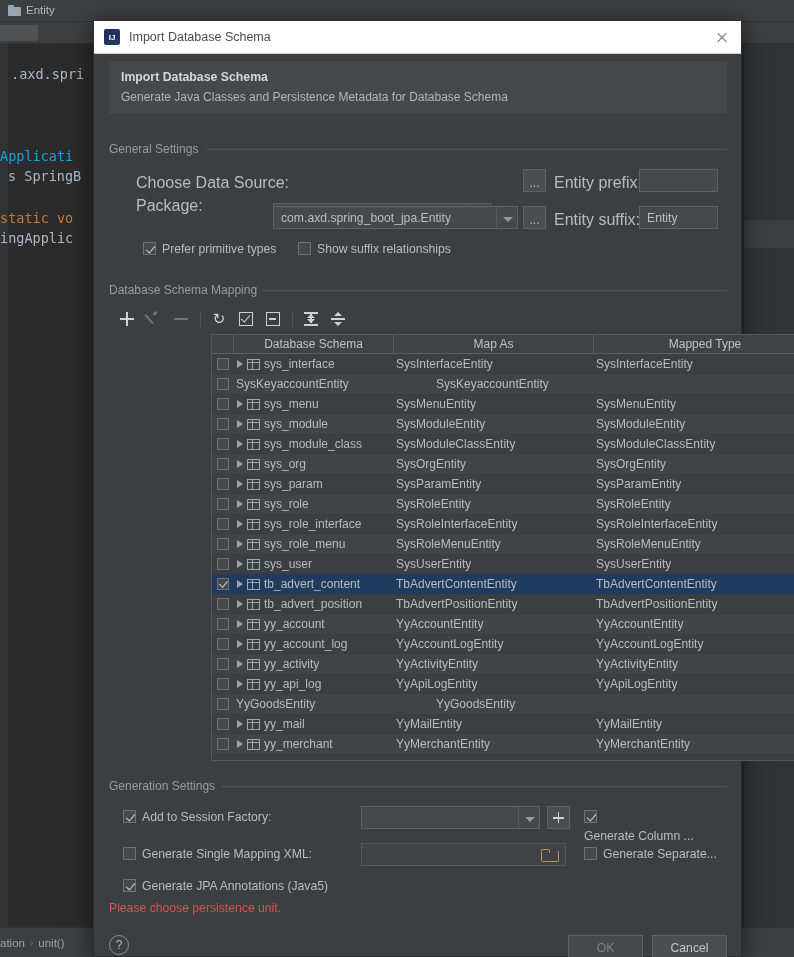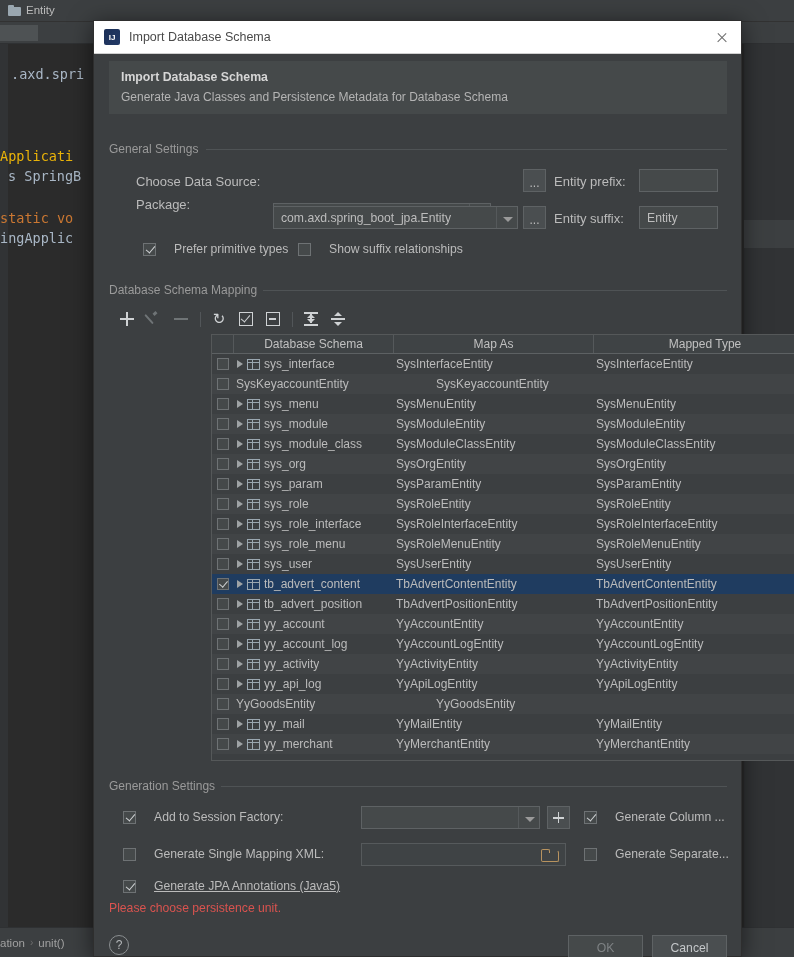--- a/index.html
+++ b/index.html
@@ -58,21 +58,21 @@
   }
   .code-line {
     position: absolute;
     font-family: "DejaVu Sans Mono", monospace;
     font-size: 13.5px;
     white-space: pre;
     letter-spacing: 0px;
   }
   .c-plain { color: #a9b7c6; }
   .c-kw { color: #cc7832; }
-  .c-ann { color: #eab308; }
+  .c-ann { color: #0ea5e9; }
   .ide-statusbar {
     position: absolute; left: 0; bottom: 0; width: 794px; height: 30px;
     background: #3c3f41; border-top: 1px solid #2f3133;
     display: flex; align-items: center; padding-left: 0px;
   }
   .crumb { color: #a0a0a0; font-size: 11.5px; }
   .crumb-sep { color: #6e6e6e; margin: 0 5px; font-size: 10px; }
 
   .ide-right-panel {
     position: absolute; left: 744px; top: 44px; width: 50px; bottom: 30px;
@@ -136,21 +136,21 @@
 
   
   .group-label {
     position: absolute; font-size: 12px; color: #9a9a9a;
     background: #3c3f41; padding-right: 6px; z-index: 2;
   }
   .group-rule {
     position: absolute; height: 1px; background: #4f5355;
   }
 
-  .lbl { position: absolute; font-size: 13px; color: #bbbbbb; }
+  .lbl { position: absolute; font-size: 16px; color: #bbbbbb; }
 
   
   .combo {
     position: absolute; height: 23px;
     background: #45494a; border: 1px solid #5e6264;
     display: flex; align-items: center;
   }
   .combo .val {
     flex: 1 1 auto; padding-left: 7px; font-size: 12.2px; color: #bdbdbd;
     white-space: nowrap; overflow: hidden;
@@ -217,21 +217,21 @@
     border: 1.4px solid #b8935f; border-radius: 1px 3px 2px 2px;
     border-top-color: transparent;
   }
   .folder-btn::after {
     content: ""; position: absolute; left: 0; top: 1px;
     width: 7px; height: 3px; border: 1.4px solid #b8935f;
     border-bottom: none; border-radius: 2px 2px 0 0;
   }
 
   
-  .cbrow { position: absolute; display: flex; align-items: center; gap: 18px; }
+  .cbrow { position: absolute; display: flex; gap: 6px; }
   .cb {
     width: 13px; height: 13px; flex: 0 0 auto;
     border: 1px solid #6e7274; background: #45494a; position: relative;
   }
   .cb.on::after {
     content: ""; position: absolute; left: 3.6px; top: 0.6px;
     width: 4px; height: 8px;
     border: solid #cfd2d4; border-width: 0 1.7px 1.7px 0;
     transform: rotate(40deg);
   }
@@ -750,39 +750,39 @@
     <span class="cb on"></span>
     <span class="cbtext">
       <span>Add to Session Factory:</span>
     </span>
   </div>
   <div class="combo" style="left:267px; top:785px; width:179px;">
     <span class="val"></span>
     <span class="arrowbox"></span>
   </div>
   <div class="plus-btn" style="left:453px; top:785px;"></div>
-  <div class="cbrow" style="left:490px; top:789px;">
+  <div class="cbrow" style="left:490px; top:789px;flex-direction:column;">
     <span class="cb on"></span>
     <span class="cbtext">Generate Column ...</span>
   </div>
 
   <div class="cbrow" style="left:29px; top:826px;">
     <span class="cb"></span>
     <span class="cbtext">Generate Single Mapping XML:</span>
   </div>
   <div class="txtfield flat" style="left:267px; top:822px; width:205px;">
     <span class="val"></span>
     <span class="folder-btn" style="position:relative; right:6px;"></span>
   </div>
   <div class="cbrow" style="left:490px; top:826px;">
     <span class="cb"></span>
     <span class="cbtext">Generate Separate...</span>
   </div>
 
-  <div class="cbrow" style="left:29px; top:858px;text-decoration:underline;">
+  <div class="cbrow" style="left:29px; top:858px;">
     <span class="cb on"></span>
     <span class="cbtext">Generate JPA Annotations (Java5)</span>
   </div>
 
   <div class="errmsg" style="left:15px; top:880px;">Please choose persistence unit.</div>
   <div class="help-btn" style="left:15px; top:914px;">?</div>
   <div class="dlg-btn ok" style="left:474px; top:914px;">OK</div>
   <div class="dlg-btn cancel" style="left:558px; top:914px;">Cancel</div>
 
 </div>

